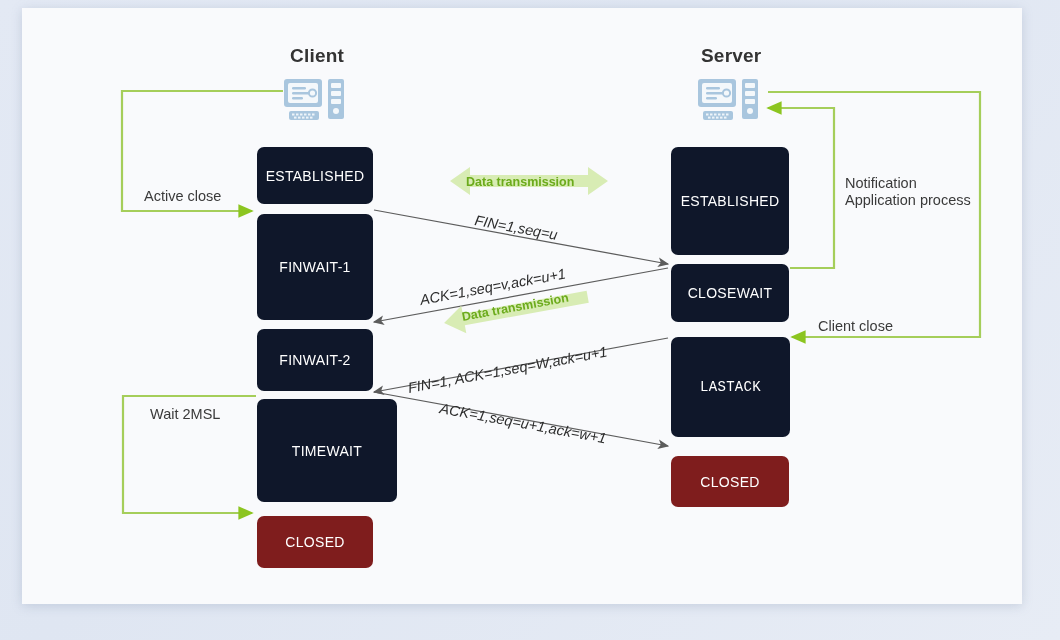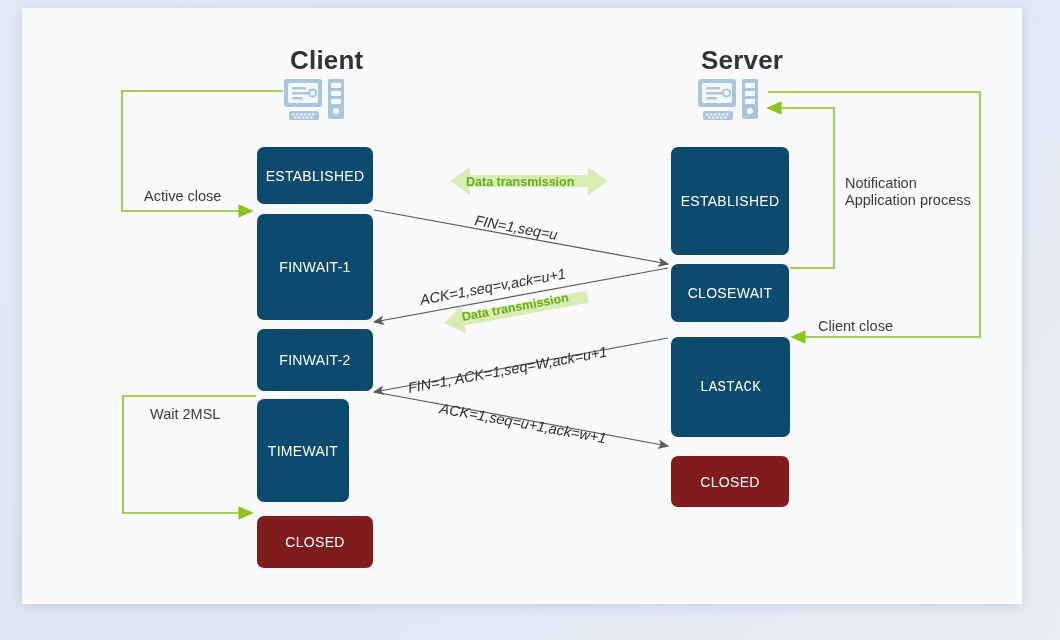--- a/index.html
+++ b/index.html
@@ -28,21 +28,21 @@
     top: 8px;
     width: 1000px;
     height: 596px;
     background: #f9fafc;
     box-shadow: 0 2px 10px rgba(120,135,165,0.28);
   }
 
   
   .col-title {
     position: absolute;
-    font-size: 26px;
+    font-size: 19px;
     font-weight: bold;
     color: #333333;
     letter-spacing: 0.2px;
     white-space: nowrap;
   }
   #client-title { left: 290px; top: 45px; }
   #server-title { left: 701px; top: 45px; text-align: center; }
 
   
   .machine-icon { position: absolute; }
@@ -54,21 +54,21 @@
     position: absolute;
     border-radius: 7px;
     color: #ffffff;
     font-size: 14px;
     display: flex;
     align-items: center;
     justify-content: center;
     text-align: center;
     letter-spacing: 0.3px;
   }
-  .state-blue  { background: #0c4a6e; }
+  .state-blue  { background: #0f172a; }
   .state-green { background: #7f1d1d; }
 
   
   .plain-label {
     position: absolute;
     font-size: 14.5px;
     color: #3a3a3a;
     white-space: nowrap;
     line-height: 19px;
   }
@@ -217,21 +217,21 @@
 
   <div class="state-box state-blue" style="left:257px; top:147px; width:116px; height:57px;">
     <span>ESTABLISHED</span>
   </div>
   <div class="state-box state-blue" style="left:257px; top:214px; width:116px; height:106px;">
     <span>FINWAIT-1</span>
   </div>
   <div class="state-box state-blue" style="left:257px; top:329px; width:116px; height:62px;">
     <span>FINWAIT-2</span>
   </div>
-  <div class="state-box state-blue" style="left:257px; top:399px; width:92px; height:103px;">
+  <div class="state-box state-blue" style="left:257px; top:399px; width:140px; height:103px;">
     <span>TIMEWAIT</span>
   </div>
   <div class="state-box state-green" style="left:257px; top:516px; width:116px; height:52px;">
     <span>CLOSED</span>
   </div>
 
   <div class="state-box state-blue" style="left:671px; top:147px; width:118px; height:108px;">
     <span>ESTABLISHED</span>
   </div>
   <div class="state-box state-blue" style="left:671px; top:264px; width:118px; height:58px;">

